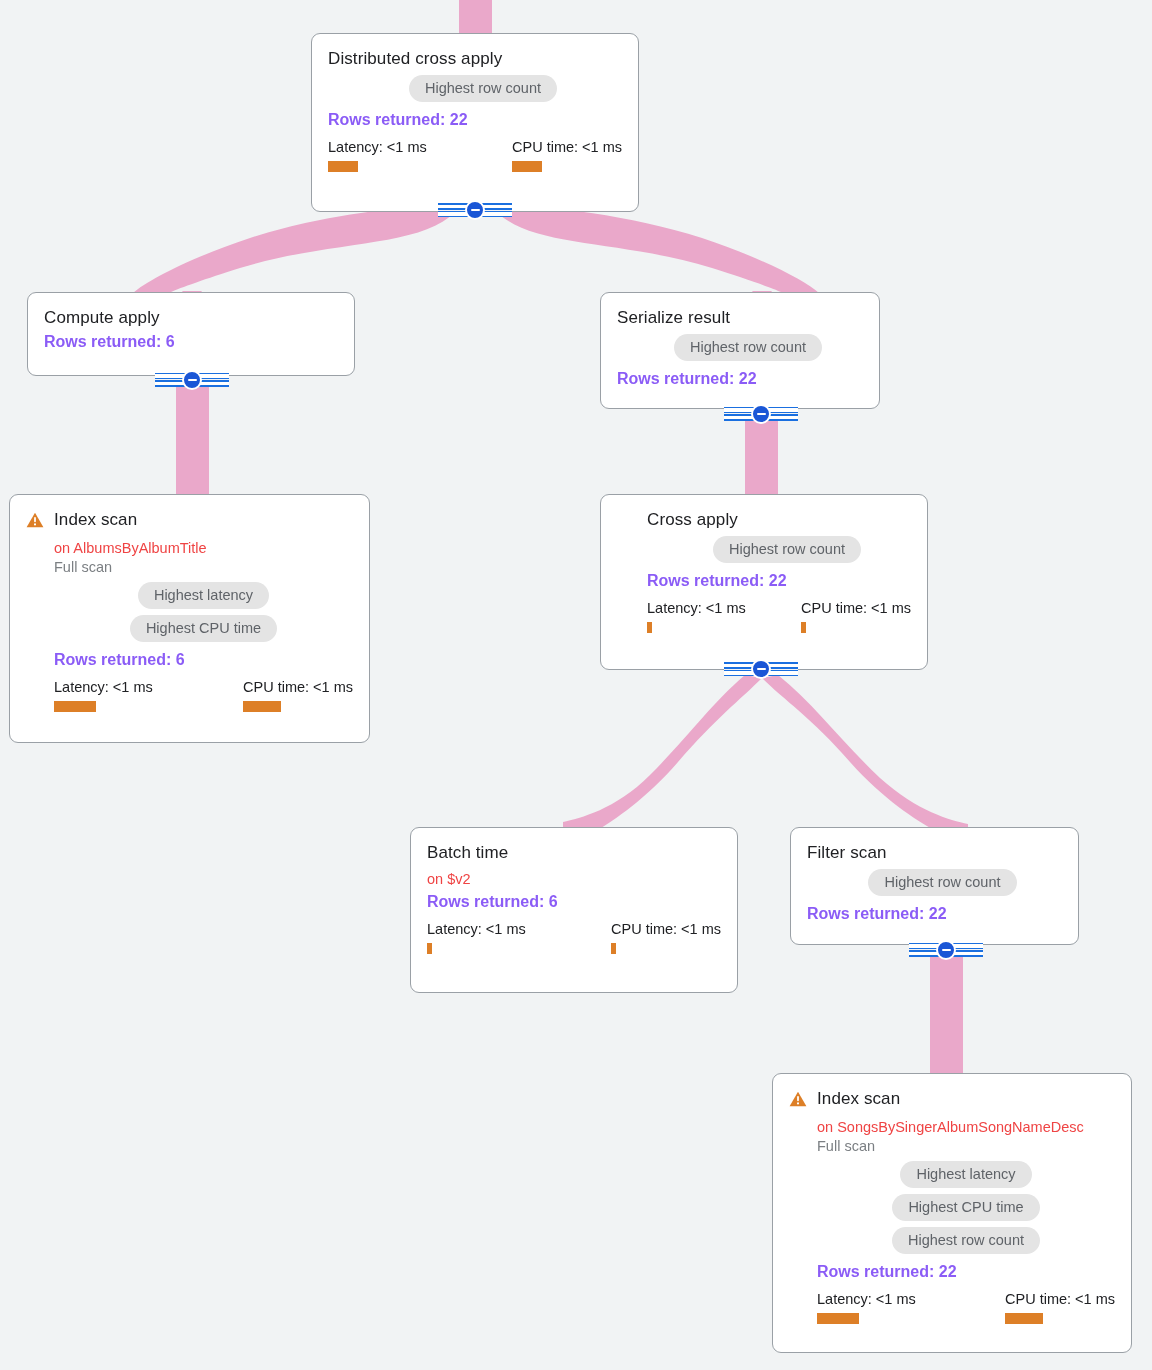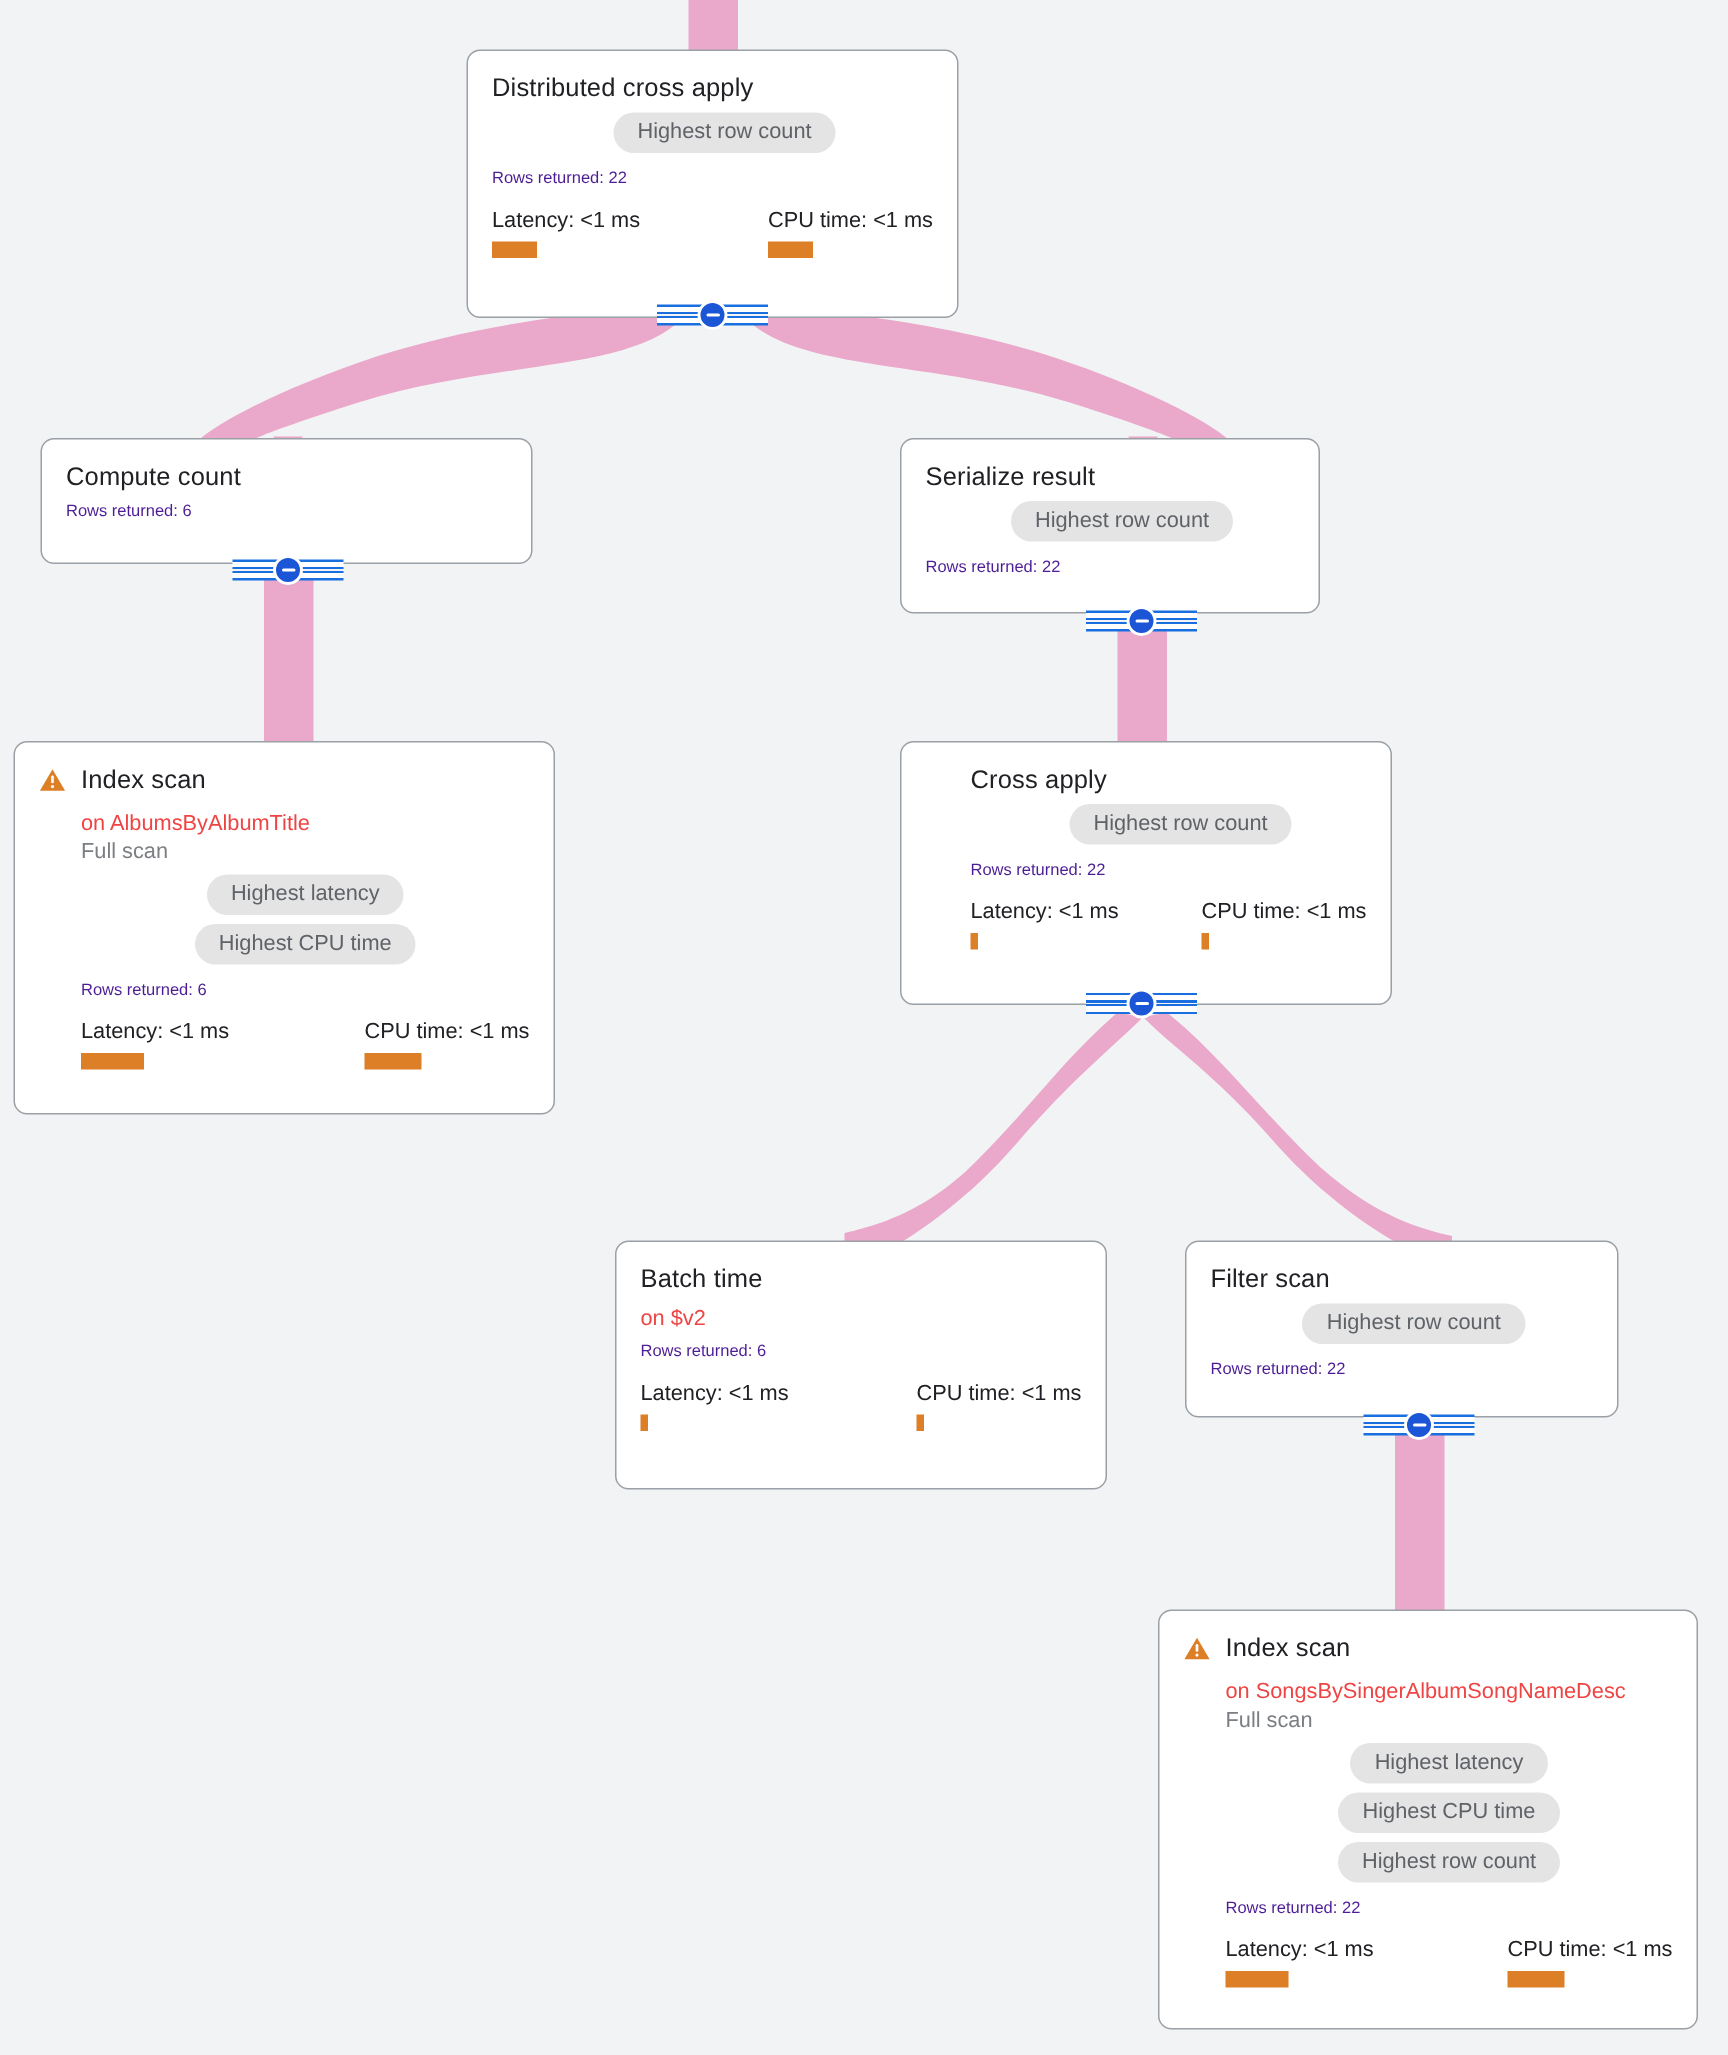--- a/index.html
+++ b/index.html
@@ -89,24 +89,25 @@
     border-radius: 14px;
     font-size: 14.5px;
     line-height: 17px;
     padding: 5px 16px;
     white-space: nowrap;
   }
   .chip-offset {
     margin-left: 16px;
   }
   .rows-line {
-    font-size: 11px;
-    color: #4c1d95;
+    font-size: 16px;
+    color: #8b5cf6;
     line-height: 19px;
     margin-top: 8px;
+    font-weight: bold;
   }
   .metrics {
     margin-top: 9px;
     display: flex;
     justify-content: space-between;
   }
   .metric {
     display: flex;
     flex-direction: column;
     align-items: flex-start;
@@ -221,21 +222,21 @@
     <div class="node-footer"></div>
   </div>
   <div class="toggle" style="left:438px; top:199px;">
     <span class="toggle-rails"></span>
     <span class="toggle-knob"></span>
   </div>
 
   <div class="node" style="left:27px; top:292px; width:328px; height:84px;">
     <div class="node-body">
       <div class="node-title-row">
-        <div class="node-title">Compute count</div>
+        <div class="node-title">Compute apply</div>
       </div>
       <div class="rows-line" style="margin-top:4px;">Rows returned: 6</div>
     </div>
     <div class="node-footer"></div>
   </div>
   <div class="toggle" style="left:155px; top:369px;">
     <span class="toggle-rails"></span>
     <span class="toggle-knob"></span>
   </div>
 

